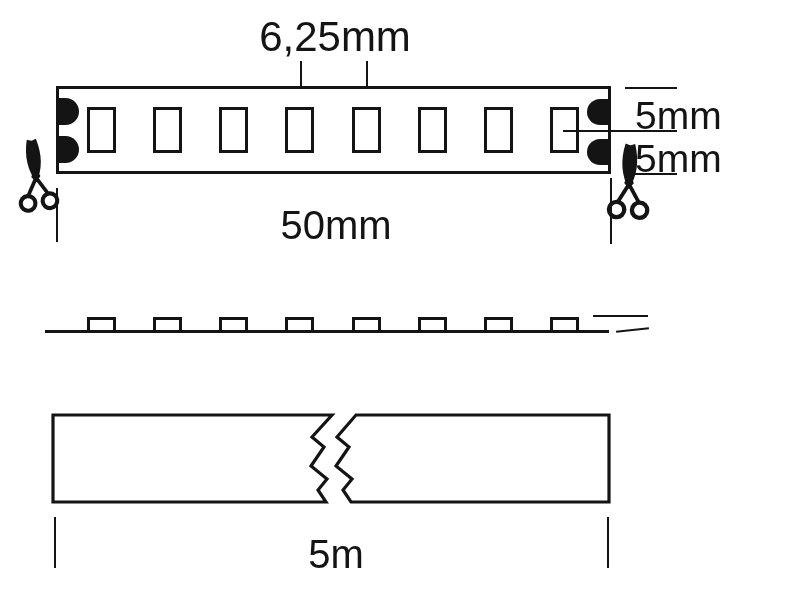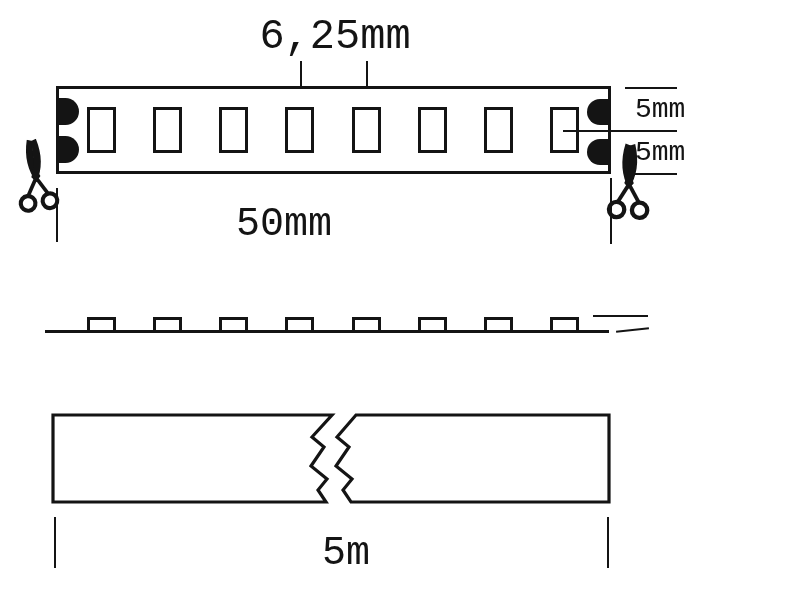--- a/index.html
+++ b/index.html
@@ -3,21 +3,21 @@
 <meta charset="utf-8">
 <style>
   html,body{margin:0;padding:0;background:#fff;}
   .stage{
     position:relative;width:800px;height:589px;background:#ffffff;
     font-family:"Liberation Sans", sans-serif;color:#141414;overflow:hidden;
   }
   .abs{position:absolute;}
   .lbl{
     position:absolute;line-height:1;color:#141414;white-space:nowrap;
-    font-family:Liberation Mono, monospace;letter-spacing:0px;
+    font-family:Liberation Sans, sans-serif;letter-spacing:0px;
   }
   
   .strip-body{
     position:absolute;left:56px;top:86px;width:555px;height:88px;
     border:3px solid #141414;box-sizing:border-box;background:#fff;
   }
   .led-top{
     position:absolute;top:107px;width:29px;height:46px;
     border:3px solid #141414;box-sizing:border-box;background:#fff;
   }
@@ -25,21 +25,21 @@
     position:absolute;top:317px;width:29px;height:16px;
     border:3px solid #141414;box-sizing:border-box;background:#fff;
   }
   .pad{position:absolute;background:#141414;}
   .pad-l{left:59px;width:20px;border-radius:0 14px 14px 0;}
   .pad-r{left:587px;width:21px;border-radius:14px 0 0 14px;}
   .hline{position:absolute;height:2px;background:#141414;}
   .vline{position:absolute;width:2px;background:#141414;}
   .f42{font-size:42px;}
   .f40{font-size:40px;}
-  .f38{font-size:28px;}
+  .f38{font-size:39px;}
   .scis{position:absolute;}
 </style>
 </head>
 <body>
 
 <div class="stage">
 
   <div class="lbl f42" style="left:250px;top:16px;width:170px;text-align:center;">6,25mm</div>
 
   <div class="vline" style="left:300px;top:61px;height:76px;"></div>
@@ -64,21 +64,21 @@
     </div>
 
   <div class="hline" style="left:625px;top:87px;width:52px;"></div>
   <div class="hline" style="left:563px;top:130px;width:114px;"></div>
   <div class="hline" style="left:630px;top:173px;width:47px;"></div>
   <div class="lbl f38" style="left:635px;top:96px;">5mm</div>
   <div class="lbl f38" style="left:635px;top:139px;">5mm</div>
 
   <div class="vline" style="left:56px;top:188px;height:54px;"></div>
   <div class="vline" style="left:610px;top:178px;height:66px;"></div>
-  <div class="lbl f40" style="left:236px;top:205px;width:200px;text-align:left;">50mm</div>
+  <div class="lbl f40" style="left:236px;top:205px;width:200px;text-align:center;">50mm</div>
 
   <svg class="scis" style="left:13px;top:139px;width:46px;height:77px;transform:rotate(-7deg);" viewBox="0 0 48 84">
     <path d="M19,0 C14,18 16,34 24,47 L29,41 C23,29 24,10 25,2 Z" fill="#141414"></path>
     <path d="M29,0 C34,18 32,34 24,47 L19,41 C25,29 24,10 23,2 Z" fill="#141414"></path>
     <line x1="23" y1="44" x2="13" y2="61" stroke="#141414" stroke-width="4"></line>
     <line x1="25" y1="44" x2="35" y2="61" stroke="#141414" stroke-width="4"></line>
     <circle cx="12" cy="69" r="8" fill="none" stroke="#141414" stroke-width="4.5"></circle>
     <circle cx="36" cy="69" r="8" fill="none" stroke="#141414" stroke-width="4.5"></circle>
   </svg>
   <svg class="scis" style="left:606px;top:136px;width:46px;height:96px;transform:rotate(2deg);" viewBox="0 0 48 84">
@@ -103,15 +103,15 @@
     </div>
   <div class="hline" style="left:593px;top:315px;width:55px;"></div>
   <div class="hline" style="left:616px;top:329px;width:33px;transform:rotate(-6deg);"></div>
 
   <svg class="abs" style="left:50px;top:412px;width:562px;height:95px;" viewBox="0 0 562 95">
     <path d="M3,3 L282,3 L262,25 L274,35 L261,54 L277,67 L268,78 L276,90 L3,90 Z" fill="none" stroke="#141414" stroke-width="3.2" stroke-linejoin="miter"></path>
     <path d="M306,3 L559,3 L559,90 L301,90 L293,78 L302,67 L286,54 L299,35 L287,25 Z" fill="none" stroke="#141414" stroke-width="3.2" stroke-linejoin="miter"></path>
   </svg>
   <div class="vline" style="left:54px;top:517px;height:51px;"></div>
   <div class="vline" style="left:607px;top:517px;height:51px;"></div>
-  <div class="lbl f40" style="left:276px;top:534px;width:140px;text-align:center;">5m</div>
+  <div class="lbl f40" style="left:266px;top:534px;width:140px;text-align:center;">5m</div>
 
 </div>
 
 </body></html>

